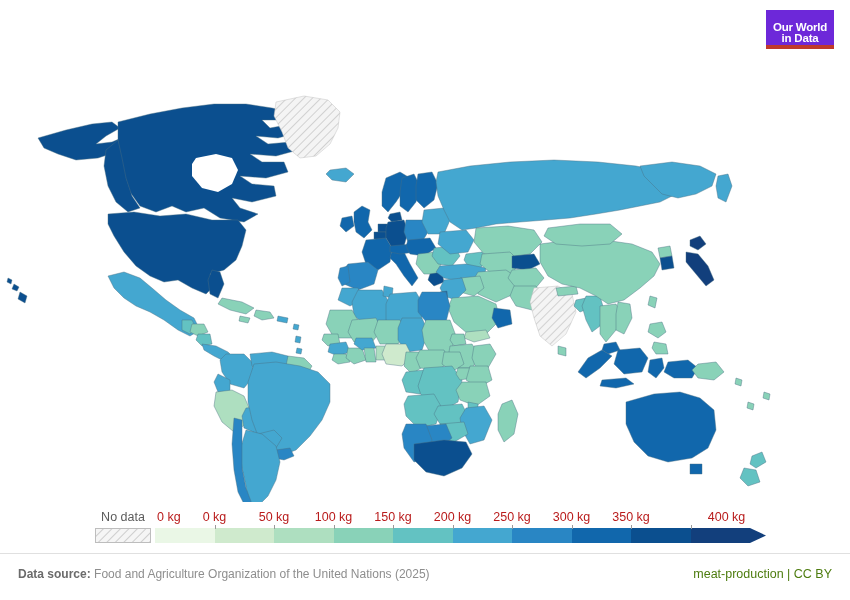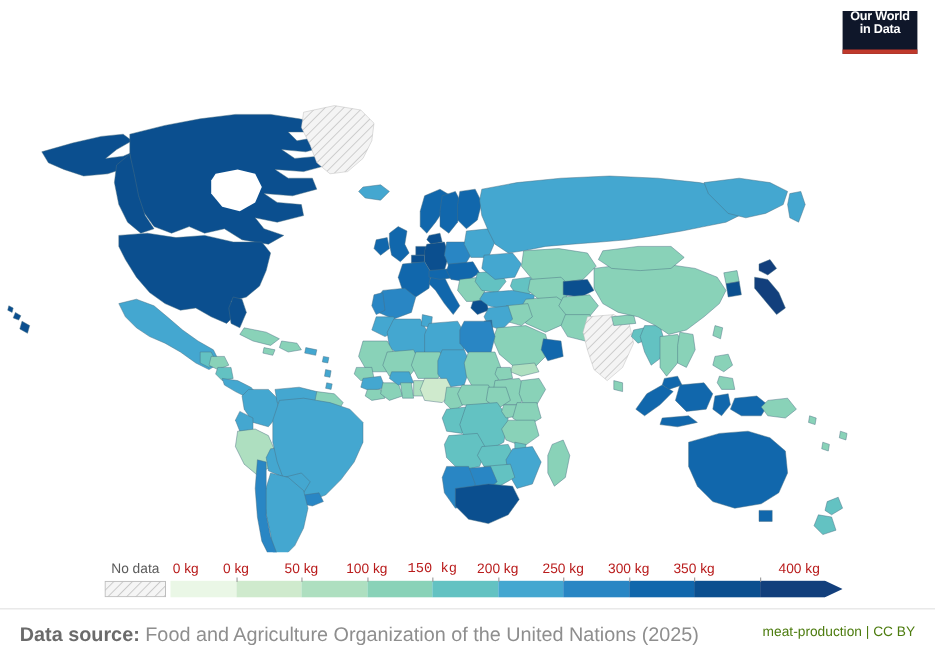--- a/index.html
+++ b/index.html
@@ -29,27 +29,27 @@
     letter-spacing: .1px;
     white-space: nowrap;
   }
 
   #owid-logo {
     position: absolute;
     right: 16px;
     top: 10px;
     width: 68px;
     height: 39px;
-    background: #0f172a;
+    background: #6d28d9;
     border-bottom: 4px solid #c0392b;
     box-sizing: border-box;
     display: flex;
     flex-direction: column;
     align-items: center;
-    justify-content: flex-start;
+    justify-content: flex-end;
     line-height: 1.02;
   }
   #owid-logo span {
     color: #ffffff;
     font-size: 11.5px;
     font-weight: bold;
     letter-spacing: -.2px;
     display: block;
     text-align: center;
   }
@@ -138,21 +138,21 @@
     left: 0;
     top: 553px;
     width: 850px;
     height: 47px;
     border-top: 1px solid #e0e0e0;
   }
   #footer-source {
     position: absolute;
     left: 18px;
     top: 13px;
-    font-size: 18px;
+    font-size: 12px;
     color: #8e8e8e;
     white-space: nowrap;
   }
   #footer-source b { color: #6b6b6b; font-weight: bold; }
   #footer-right {
     position: absolute;
     right: 18px;
     top: 13px;
     font-size: 12.5px;
     color: #4d7c0f;
@@ -477,21 +477,21 @@
     </svg>
 
     <div id="legend-ticks">
         <div class="tick-label" style="left: 157px; transform: none;">0 kg</div>
         <div class="tick-label" style="left: 214.5px;">0 kg</div>
         <div class="tick-mark" style="left: 214.5px;"></div>
         <div class="tick-label" style="left: 274px;">50 kg</div>
         <div class="tick-mark" style="left: 274px;"></div>
         <div class="tick-label" style="left: 333.5px;">100 kg</div>
         <div class="tick-mark" style="left: 333.5px;"></div>
-        <div class="tick-label" style="left: 393px; font-family: Liberation Mono, monospace;">150 kg</div>
+        <div class="tick-label" style="left: 393px;">150 kg</div>
         <div class="tick-mark" style="left: 393px;"></div>
         <div class="tick-label" style="left: 452.5px;">200 kg</div>
         <div class="tick-mark" style="left: 452.5px;"></div>
         <div class="tick-label" style="left: 512px;">250 kg</div>
         <div class="tick-mark" style="left: 512px;"></div>
         <div class="tick-label" style="left: 571.5px;">300 kg</div>
         <div class="tick-mark" style="left: 571.5px;"></div>
         <div class="tick-label" style="left: 631px;">350 kg</div>
         <div class="tick-mark" style="left: 631px;"></div>
         <div class="tick-label" style="left: 690.5px; margin-left: 36px;">400 kg</div>

